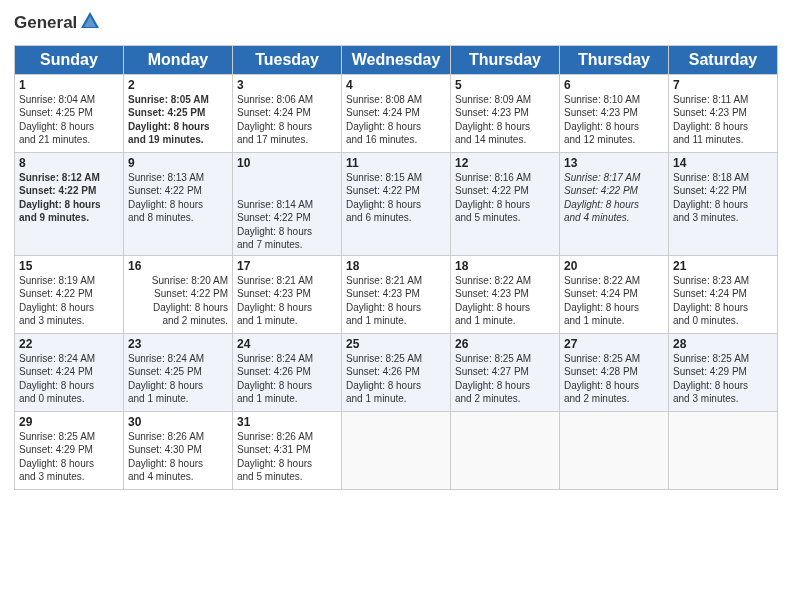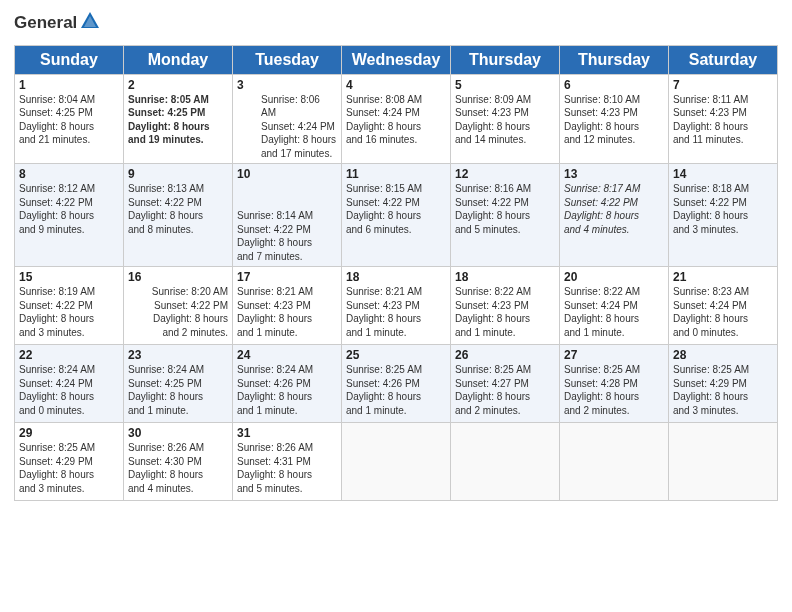--- a/index.html
+++ b/index.html
@@ -123,21 +123,21 @@
           </td>
           <td>
             <span class="day-num">2</span>
             <div class="day-info" style="white-space: pre-line; font-weight: bold;">Sunrise: 8:05 AM
 Sunset: 4:25 PM
 Daylight: 8 hours
 and 19 minutes.</div>
           </td>
           <td>
             <span class="day-num">3</span>
-            <div class="day-info" style="white-space: pre-line; margin-left: 24px;">Sunrise: 8:06 AM
+            <div class="day-info" style="white-space: pre-line;">Sunrise: 8:06 AM
 Sunset: 4:24 PM
 Daylight: 8 hours
 and 17 minutes.</div>
           </td>
           <td>
             <span class="day-num">4</span>
             <div class="day-info" style="white-space: pre-line;">Sunrise: 8:08 AM
 Sunset: 4:24 PM
 Daylight: 8 hours
 and 16 minutes.</div>
@@ -160,21 +160,21 @@
             <span class="day-num">7</span>
             <div class="day-info" style="white-space: pre-line;">Sunrise: 8:11 AM
 Sunset: 4:23 PM
 Daylight: 8 hours
 and 11 minutes.</div>
           </td>
         </tr>
         <tr>
           <td>
             <span class="day-num">8</span>
-            <div class="day-info" style="white-space: pre-line;">Sunrise: 8:12 AM
+            <div class="day-info" style="white-space: pre-line; font-weight: bold;">Sunrise: 8:12 AM
 Sunset: 4:22 PM
 Daylight: 8 hours
 and 9 minutes.</div>
           </td>
           <td>
             <span class="day-num">9</span>
             <div class="day-info" style="white-space: pre-line;">Sunrise: 8:13 AM
 Sunset: 4:22 PM
 Daylight: 8 hours
 and 8 minutes.</div>

